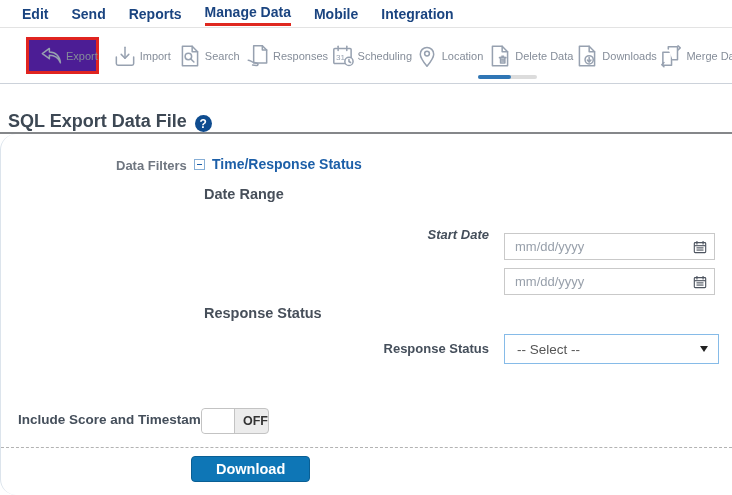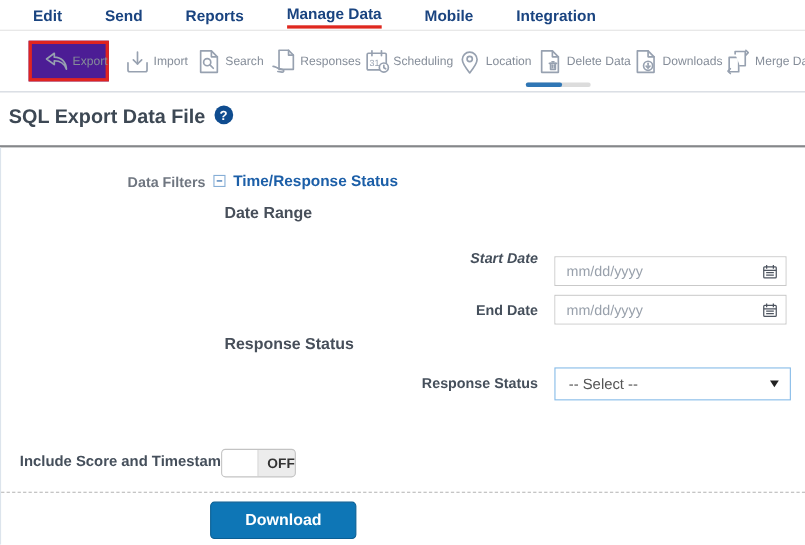--- a/index.html
+++ b/index.html
@@ -1,51 +1,51 @@
 <!DOCTYPE html>
 <html><head>
 <meta charset="utf-8">
 <style>
   * { margin:0; padding:0; box-sizing:border-box; }
   html,body { width:732px; height:495px; background:#fff; overflow:hidden;
     font-family:"Liberation Sans", sans-serif; }
 
   
-  .menubar { height:28px; display:flex; align-items:center; gap:39px;
-    padding-left:30px; border-bottom:1px solid #e3e3e3; }
+  .menubar { height:28px; display:flex; align-items:center; gap:23px;
+    padding-left:22px; border-bottom:1px solid #e3e3e3; }
   .menu-item { font-size:14px; font-weight:600; color:#1a4480; cursor:pointer;
     line-height:20px; }
   .menu-item.active { border-bottom:3px solid #df281f; padding-bottom:1px; }
 
   
   .toolbar { position:relative; height:56px; display:flex; align-items:center;
     padding-left:26px; gap:9px; border-bottom:1px solid #ccd2da; }
   .tool-item { display:flex; flex-direction:row; align-items:center;
     gap:2px; min-width:52px; padding:3px 4px; cursor:pointer; }
   .tool-item .tlabel { font-size:11px; color:#858d99; white-space:nowrap; }
   .tool-item svg { display:block; }
   .tool-item.highlighted { background:#4c1d95; border:3px solid #e02420;
     padding:3px 9px 2px 9px; }
   .scroll-indicator { position:absolute; left:478px; top:47px; width:59px;
     height:4px; background:#dcdcdc; border-radius:2px; }
   .scroll-indicator .thumb { width:33px; height:4px; background:#2f76b5;
     border-radius:2px; }
 
   
   .titlebar { height:48px; padding:12px 0 0 8px; display:flex;
-    align-items:flex-start; gap:8px; }
+    align-items:flex-end; gap:8px; }
   .page-title { font-size:18px; font-weight:bold; color:#3d4854; }
   .help-icon { width:17px; height:17px; border-radius:50%; background:#0f4c8f;
     color:#fff; font-size:12px; font-weight:bold; display:flex;
     align-items:center; justify-content:center; cursor:pointer; }
 
   
   .divider { border-top:2px solid #85878a; }
   .content { position:absolute; top:134px; left:0; right:0; bottom:0;
-    border-left:1px solid #dce4ec; }
+    border-left:1px solid #dce4ec;border-radius:16px; }
   .abs { position:absolute; }
 
   .data-filters-label { left:115px; top:24px; font-size:13px; font-weight:bold;
     color:#6f7680; }
   .filter-group { left:193px; top:22px; display:flex; align-items:center;
     gap:7px; cursor:pointer;text-align:right; }
   .collapse-box { width:11px; height:11px; border:1px solid #86aed6;
     position:relative; background:#fff; }
   .collapse-box::after { content:""; position:absolute; left:2px; right:2px;
     top:4px; height:1px; background:#1c5fa8; }
@@ -83,21 +83,21 @@
   .toggle { left:200px; top:274px; width:68px; height:26px;
     border:1px solid #c3c3c3; border-radius:4px; overflow:hidden;
     display:flex; cursor:pointer; background:#ececec; }
   .toggle .knob { width:34px; height:100%; background:#fff;
     border-right:1px solid #c3c3c3; border-radius:3px 0 0 3px; }
   .toggle .state { flex:1; display:flex; align-items:center;
     justify-content:center; font-size:12.5px; font-weight:600; color:#333;margin-left:8px; }
 
   .dashed-line { left:0; right:0; top:313px; border-top:1px dashed #b3b3b3; }
 
-  .download-btn { left:190px; top:322px; height:34px; padding:0 31px;
+  .download-btn { left:190px; top:322px; height:26px; padding:0 24px;
     background:#0e76b6; border:1px solid #0a5f94; border-radius:4px;
     color:#fff; font-size:14.5px; font-weight:bold; display:flex;
     align-items:center; cursor:pointer;
     font-family:"Liberation Sans", sans-serif; }
 </style>
 </head>
 <body>
 
 <div class="menubar">
   <span class="menu-item">Edit</span>
@@ -247,21 +247,20 @@
         <rect x="1.5" y="3" width="13" height="11.5" rx="1"></rect>
         <line x1="4.5" y1="1" x2="4.5" y2="5"></line>
           <line x1="11.5" y1="1" x2="11.5" y2="5"></line>
         <line x1="1.5" y1="6.5" x2="14.5" y2="6.5"></line>
         <line x1="4" y1="9" x2="12" y2="9"></line>
           <line x1="4" y1="11.5" x2="12" y2="11.5"></line>
       </svg>
     </span>
   </div>
 
-  <span class="abs field-label lbl-end">End Date</span>
   <div class="abs date-wrap dw-end">
     <input type="text" placeholder="mm/dd/yyyy" style="">
     <span class="cal-icon">
       <svg width="14" height="14" viewBox="0 0 16 16" fill="none" stroke="#4e5560" stroke-width="1.3">
         <rect x="1.5" y="3" width="13" height="11.5" rx="1"></rect>
         <line x1="4.5" y1="1" x2="4.5" y2="5"></line>
           <line x1="11.5" y1="1" x2="11.5" y2="5"></line>
         <line x1="1.5" y1="6.5" x2="14.5" y2="6.5"></line>
         <line x1="4" y1="9" x2="12" y2="9"></line>
           <line x1="4" y1="11.5" x2="12" y2="11.5"></line>

